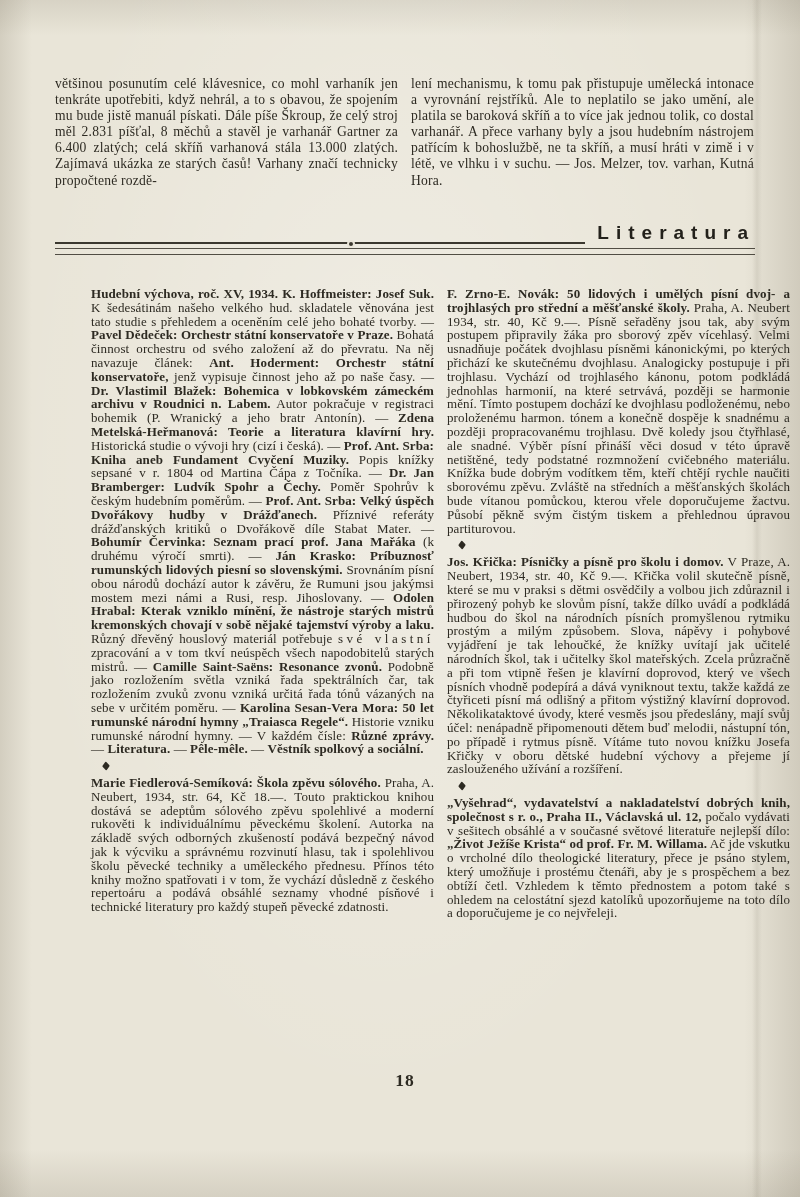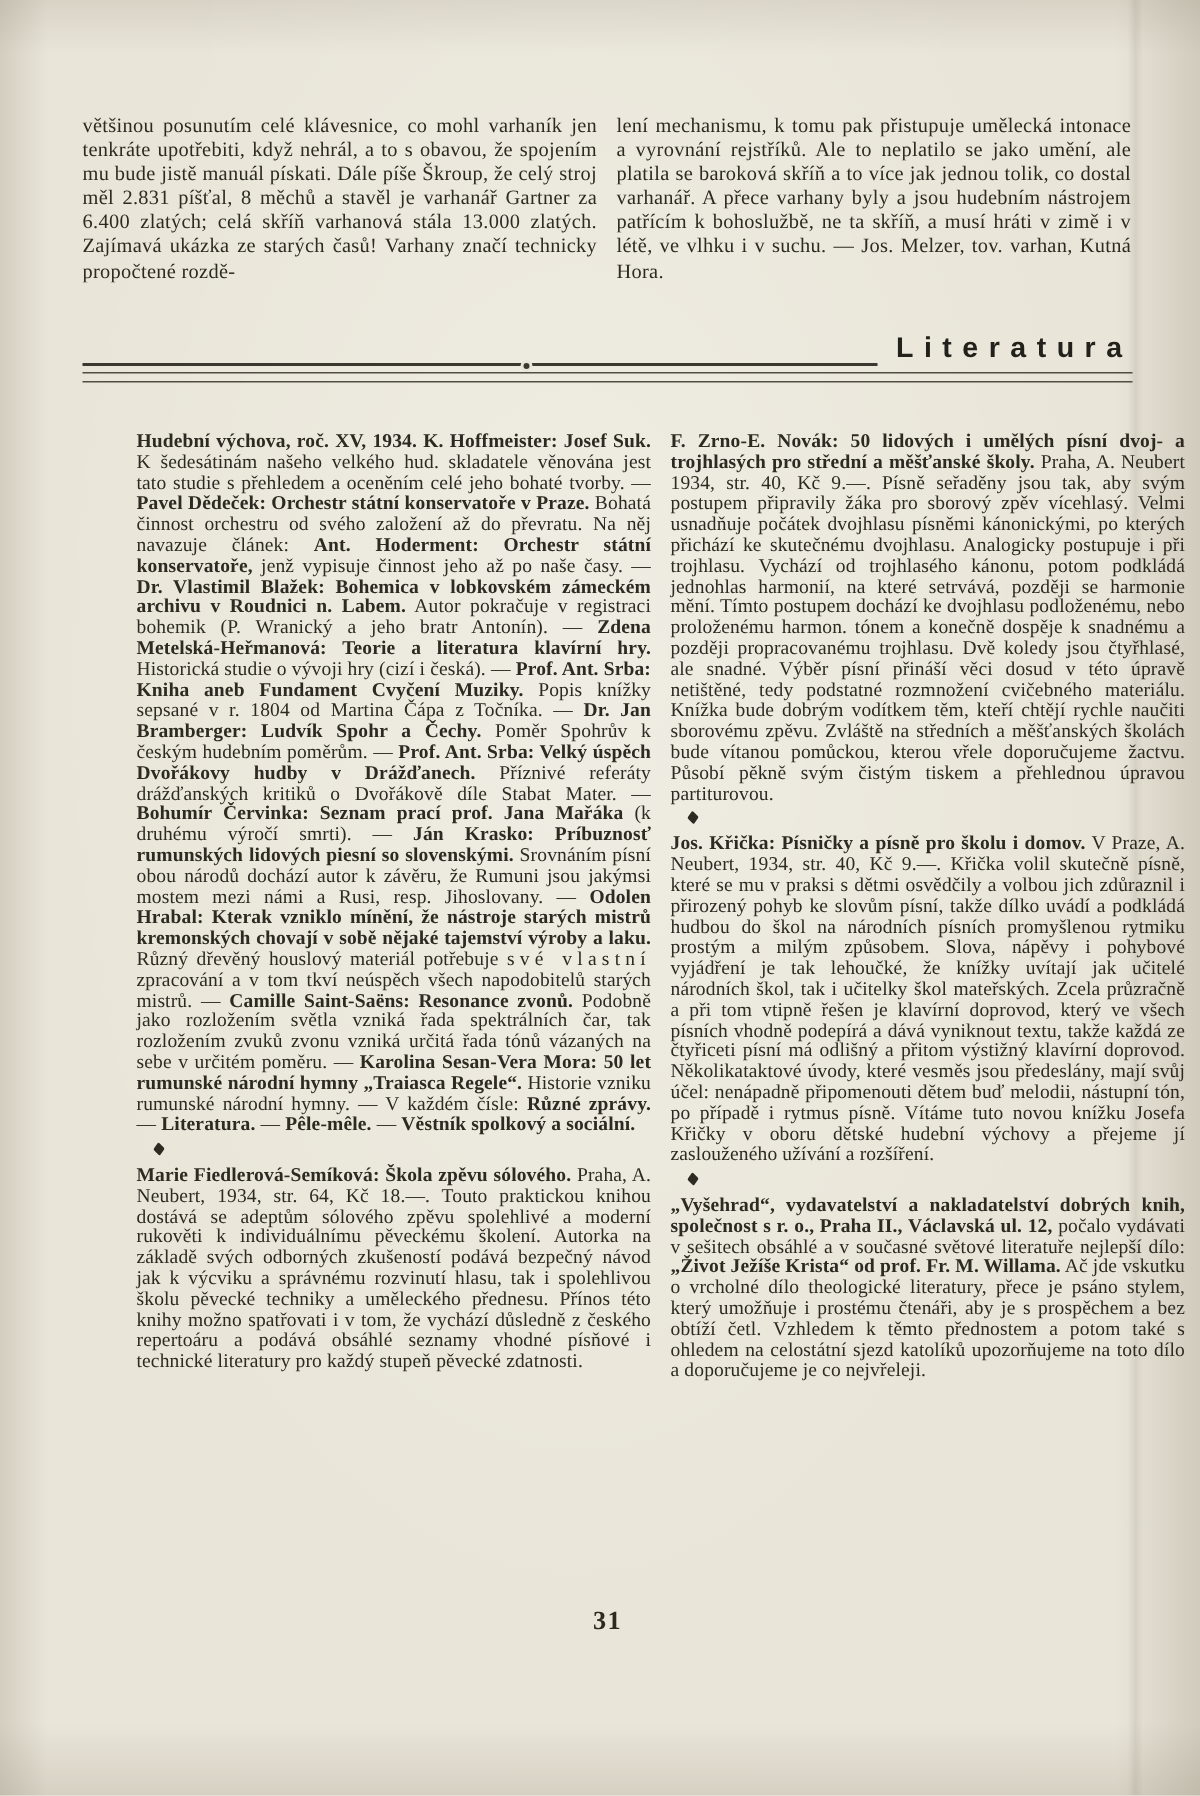--- a/index.html
+++ b/index.html
@@ -102,15 +102,15 @@
       <div class="col">
         <div class="review-para"><span class="seg-bold">F. Zrno-E. Novák: 50 lidových i umělých písní dvoj- a trojhlasých pro střední a měšťanské školy.</span><span class="seg-normal"> Praha, A. Neubert 1934, str. 40, Kč 9.—. Písně seřaděny jsou tak, aby svým postupem připravily žáka pro sborový zpěv vícehlasý. Velmi usnadňuje počátek dvojhlasu písněmi kánonickými, po kterých přichází ke skutečnému dvojhlasu. Analogicky postupuje i při trojhlasu. Vychází od trojhlasého kánonu, potom podkládá jednohlas harmonií, na které setrvává, později se harmonie mění. Tímto postupem dochází ke dvojhlasu podloženému, nebo proloženému harmon. tónem a konečně dospěje k snadnému a později propracovanému trojhlasu. Dvě koledy jsou čtyřhlasé, ale snadné. Výběr písní přináší věci dosud v této úpravě netištěné, tedy podstatné rozmnožení cvičebného materiálu. Knížka bude dobrým vodítkem těm, kteří chtějí rychle naučiti sborovému zpěvu. Zvláště na středních a měšťanských školách bude vítanou pomůckou, kterou vřele doporučujeme žactvu. Působí pěkně svým čistým tiskem a přehlednou úpravou partiturovou.</span></div>
         <div class="fleuron"></div>
         <div class="review-para"><span class="seg-bold">Jos. Křička: Písničky a písně pro školu i domov.</span><span class="seg-normal"> V Praze, A. Neubert, 1934, str. 40, Kč 9.—. Křička volil skutečně písně, které se mu v praksi s dětmi osvědčily a volbou jich zdůraznil i přirozený pohyb ke slovům písní, takže dílko uvádí a podkládá hudbou do škol na národních písních promyšlenou rytmiku prostým a milým způsobem. Slova, nápěvy i pohybové vyjádření je tak lehoučké, že knížky uvítají jak učitelé národních škol, tak i učitelky škol mateřských. Zcela průzračně a při tom vtipně řešen je klavírní doprovod, který ve všech písních vhodně podepírá a dává vyniknout textu, takže každá ze čtyřiceti písní má odlišný a přitom výstižný klavírní doprovod. Několikataktové úvody, které vesměs jsou předeslány, mají svůj účel: nenápadně připomenouti dětem buď melodii, nástupní tón, po případě i rytmus písně. Vítáme tuto novou knížku Josefa Křičky v oboru dětské hudební výchovy a přejeme jí zaslouženého užívání a rozšíření.</span></div>
         <div class="fleuron"></div>
         <div class="review-para"><span class="seg-bold">„Vyšehrad“, vydavatelství a nakladatelství dobrých knih, společnost s r. o., Praha II., Václavská ul. 12,</span><span class="seg-normal"> počalo vydávati v sešitech obsáhlé a v současné světové literatuře nejlepší dílo: </span><span class="seg-bold">„Život Ježíše Krista“ od prof. Fr. M. Willama.</span><span class="seg-normal"> Ač jde vskutku o vrcholné dílo theologické literatury, přece je psáno stylem, který umožňuje i prostému čtenáři, aby je s prospěchem a bez obtíží četl. Vzhledem k těmto přednostem a potom také s ohledem na celostátní sjezd katolíků upozorňujeme na toto dílo a doporučujeme je co nejvřeleji.</span></div>
       </div>
 
     </div>
 
-    <div class="page-number">31</div>
+    <div class="page-number">18</div>
   </div>
 </div>
 
 </body></html>

